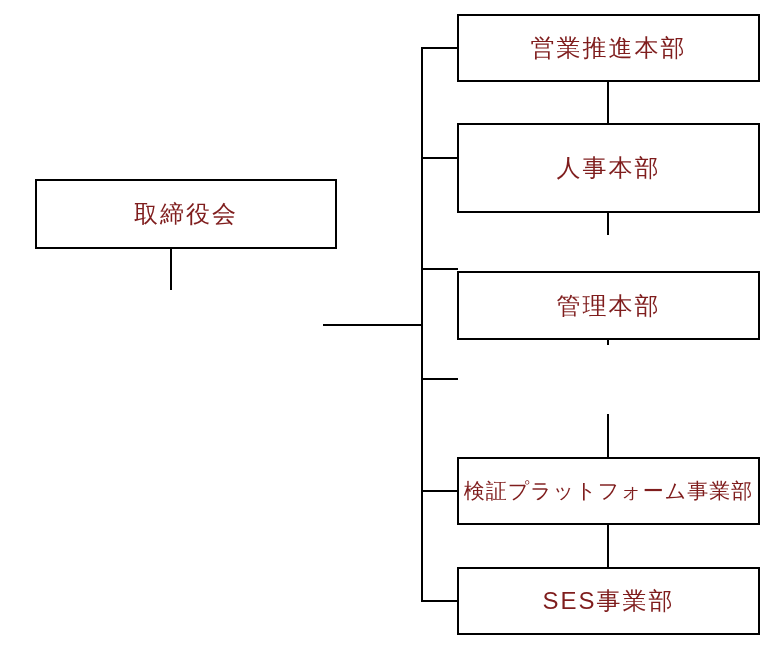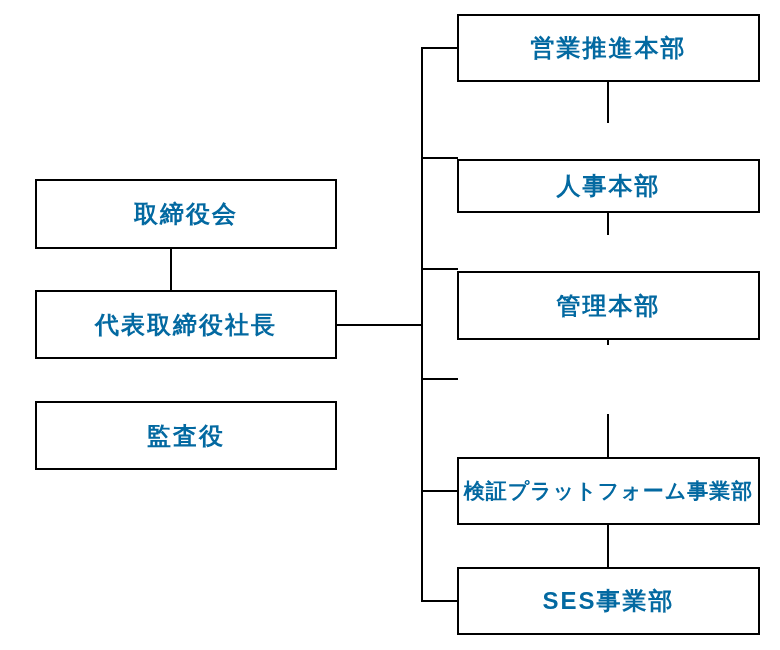--- a/index.html
+++ b/index.html
@@ -17,35 +17,35 @@
   }
   .node {
     position: absolute;
     box-sizing: border-box;
     background: #ffffff;
     border: 2px solid #000000;
     display: flex;
     align-items: center;
     justify-content: center;
     font-size: 24px;
-    font-weight: 700;
+    font-weight: 400;
     letter-spacing: 2px;
-    color: #0369a1;
+    color: #7f1d1d;
     white-space: nowrap;
     z-index: 2;
   }
   .left-col  { left: 35px;  width: 302px; }
   .right-col { left: 457px; width: 303px; }
 
   #ln1 { top: 179px; height: 70px; }
   #ln2 { top: 290px; height: 69px; }
   #ln3 { top: 401px; height: 69px; }
 
   #rn1 { top: 14px;  height: 68px; }
-  #rn2 { top: 123px; height: 54px; margin-top: 36px; }
+  #rn2 { top: 123px; height: 90px; }
   #rn3 { top: 235px; height: 69px; margin-top: 36px; }
   #rn4 { top: 345px; height: 69px; }
   #rn5 { top: 457px; height: 68px; font-size: 21px; letter-spacing: 1px; }
   #rn6 { top: 567px; height: 68px; }
 
   .line {
     position: absolute;
     background: #000000;
     z-index: 1;
   }
@@ -68,22 +68,20 @@
   #c-rv3 { left: 607px; top: 304px; width: 2px; height: 41px; }
   #c-rv4 { left: 607px; top: 414px; width: 2px; height: 43px; }
   #c-rv5 { left: 607px; top: 525px; width: 2px; height: 42px; }
 </style>
 </head>
 <body>
 
 <div id="stage">
 
   <div class="node left-col" id="ln1">取締役会</div>
-  <div class="node left-col" id="ln2">代表取締役社長</div>
-  <div class="node left-col" id="ln3">監査役</div>
 
   <div class="node right-col" id="rn1">営業推進本部</div>
   <div class="node right-col" id="rn2">人事本部</div>
   <div class="node right-col" id="rn3">管理本部</div>
   <div class="node right-col" id="rn6">SES事業部</div>
   <div class="node right-col" id="rn5">検証プラットフォーム事業部</div>
 
   <div class="line" id="c-left-v"></div>
   <div class="line" id="c-main-h"></div>
   <div class="line" id="c-trunk"></div>

